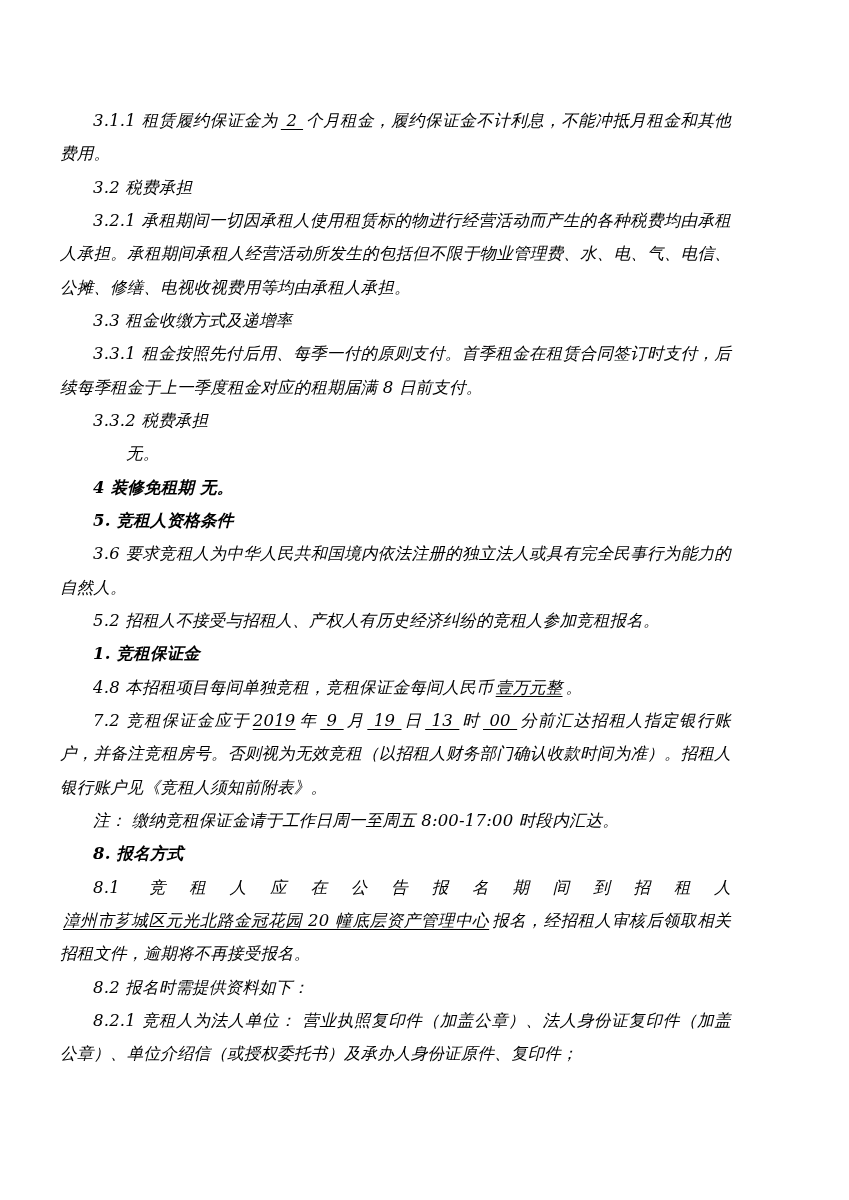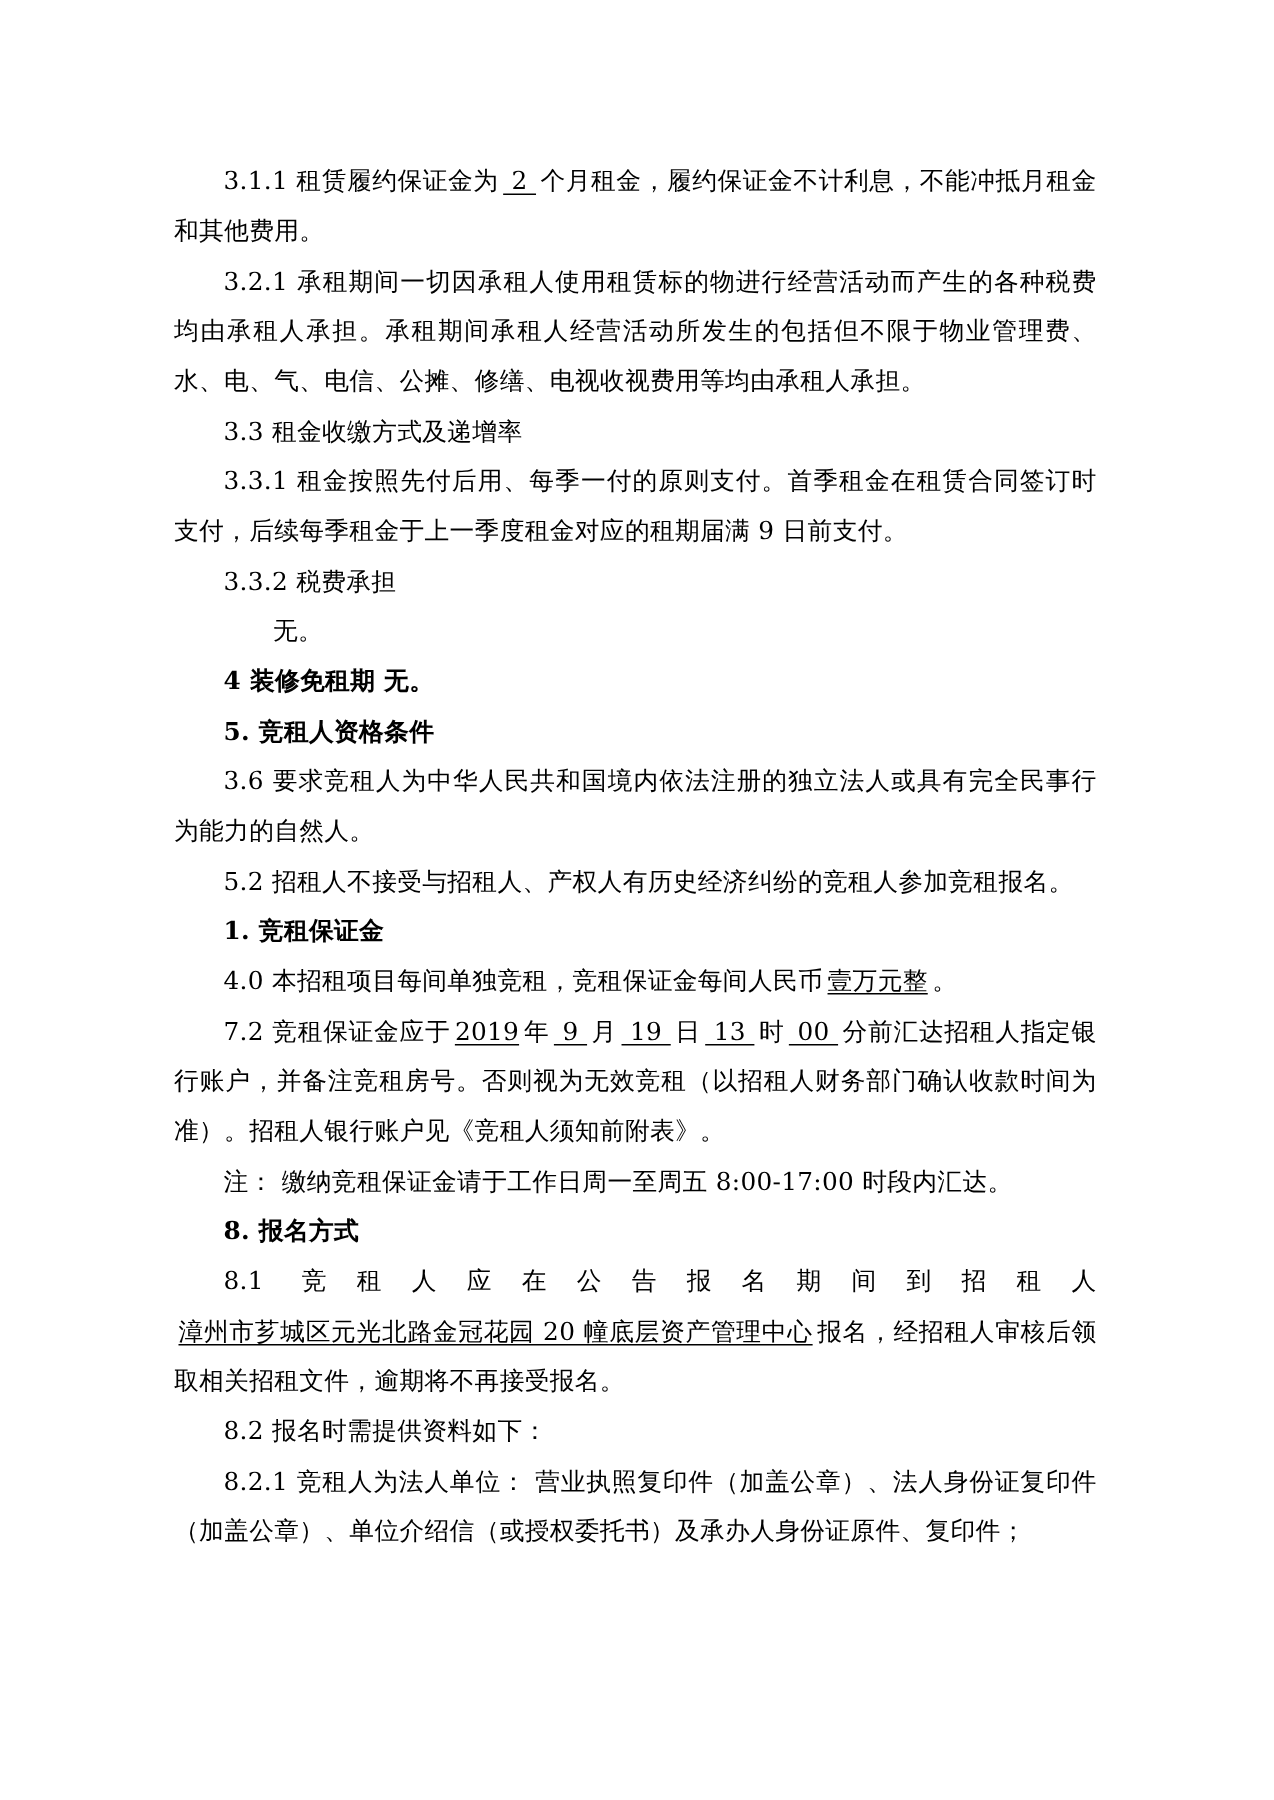--- a/index.html
+++ b/index.html
@@ -12,21 +12,22 @@
     height: 1200px;
     font-family: "DejaVu Serif", "Liberation Serif", serif;
     color: #000000;
   }
   .page {
     position: relative;
     width: 849px;
     height: 1200px;
     background: #ffffff;
     box-sizing: border-box;
-    padding: 104px 118px 60px 116px;
+    padding: 104px 118px 60px 60px;
+    font-style: italic;
   }
   .doc-body {
     font-size: 16.5px;
     line-height: 2.02;
     text-align: justify;
     text-justify: inter-ideograph;
     letter-spacing: 0.2px;
   }
   p {
     margin: 0;
@@ -48,31 +49,32 @@
   .nowrap {
     white-space: nowrap;
   }
 </style>
 </head>
 <body>
 
 <div class="page">
   <div class="doc-body" id="doc-body">
       <p class="indent"><span>3.1.1 租赁履约保证金为</span><span class="u-sp nowrap"> 2 </span><span>个月租金，履约保证金不计利息，不能冲抵月租金和其他费用。</span></p>
+      <p class="indent"><span>3.2 税费承担</span></p>
       <p class="indent"><span>3.2.1 承租期间一切因承租人使用租赁标的物进行经营活动而产生的各种税费均由承租人承担。承租期间承租人经营活动所发生的包括但不限于物业管理费、水、电、气、电信、公摊、修缮、电视收视费用等均由承租人承担。</span></p>
       <p class="indent"><span>3.3 租金收缴方式及递增率</span></p>
-      <p class="indent"><span>3.3.1 租金按照先付后用、每季一付的原则支付。首季租金在租赁合同签订时支付，后续每季租金于上一季度租金对应的租期届满 9 日前支付。</span></p>
+      <p class="indent"><span>3.3.1 租金按照先付后用、每季一付的原则支付。首季租金在租赁合同签订时支付，后续每季租金于上一季度租金对应的租期届满 8 日前支付。</span></p>
       <p class="indent"><span>3.3.2 税费承担</span></p>
       <p class="indent-4"><span>无。</span></p>
       <p class="indent bold"><span>4 装修免租期  无。</span></p>
       <p class="indent bold"><span>5. 竞租人资格条件</span></p>
       <p class="indent"><span>3.6 要求竞租人为中华人民共和国境内依法注册的独立法人或具有完全民事行为能力的自然人。</span></p>
       <p class="indent"><span>5.2 招租人不接受与招租人、产权人有历史经济纠纷的竞租人参加竞租报名。</span></p>
       <p class="indent bold"><span>1. 竞租保证金</span></p>
-      <p class="indent"><span>4.0 本招租项目每间单独竞租，竞租保证金每间人民币</span><span class="u-sp nowrap">壹万元整</span><span>。</span></p>
+      <p class="indent"><span>4.8 本招租项目每间单独竞租，竞租保证金每间人民币</span><span class="u-sp nowrap">壹万元整</span><span>。</span></p>
       <p class="indent"><span>7.2 竞租保证金应于</span><span class="u-sp nowrap">2019</span><span>年</span><span class="u-sp nowrap"> 9 </span><span>月</span><span class="u-sp nowrap"> 19 </span><span>日</span><span class="u-sp nowrap"> 13 </span><span>时</span><span class="u-sp nowrap"> 00 </span><span>分前汇达招租人指定银行账户，并备注竞租房号。否则视为无效竞租（以招租人财务部门确认收款时间为准）。招租人银行账户见《竞租人须知前附表》。</span></p>
       <p class="indent"><span>注：  缴纳竞租保证金请于工作日周一至周五 8:00-17:00 时段内汇达。</span></p>
       <p class="indent bold"><span>8. 报名方式</span></p>
       <p class="indent"><span>8.1 竞租人应在公告报名期间到招租人</span><span class="u-sp nowrap">漳州市芗城区元光北路金冠花园 20 幢底层资产管理中心</span><span>报名，经招租人审核后领取相关招租文件，逾期将不再接受报名。</span></p>
       <p class="indent"><span>8.2 报名时需提供资料如下：</span></p>
       <p class="indent"><span>8.2.1 竞租人为法人单位：  营业执照复印件（加盖公章）、法人身份证复印件（加盖公章）、单位介绍信（或授权委托书）及承办人身份证原件、复印件；</span></p>
     </div>
 </div>
 
 </body></html>

